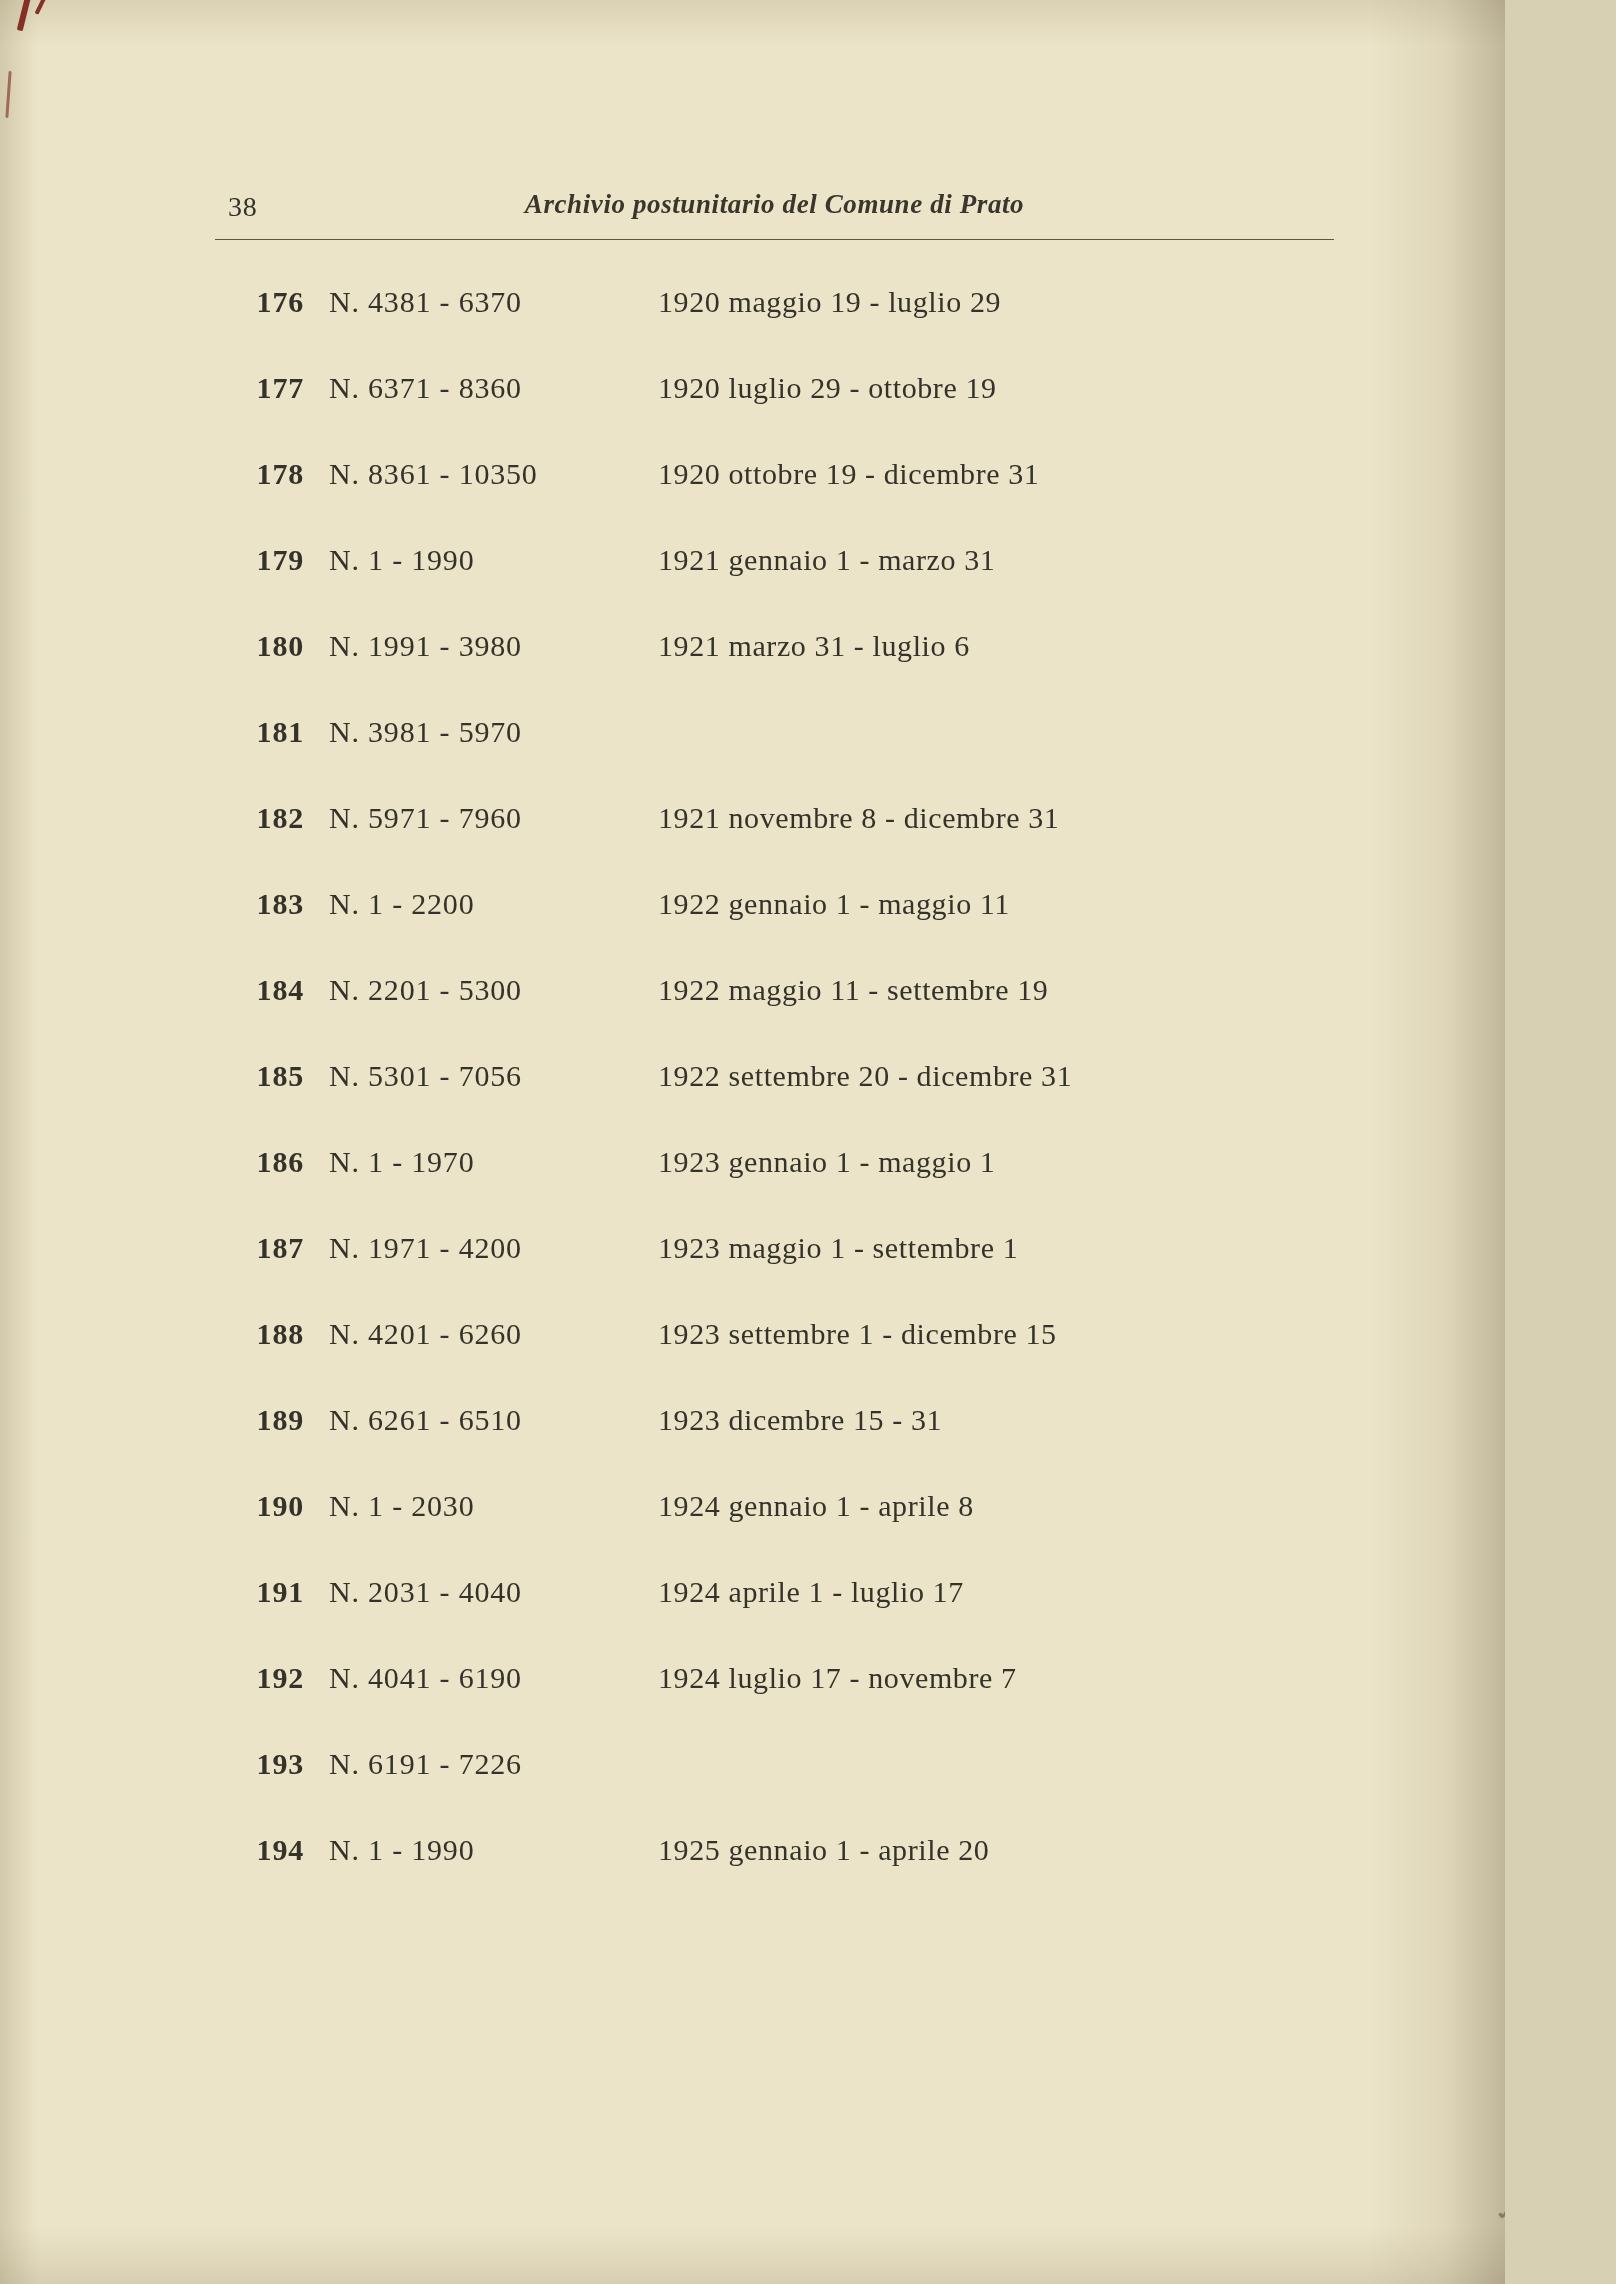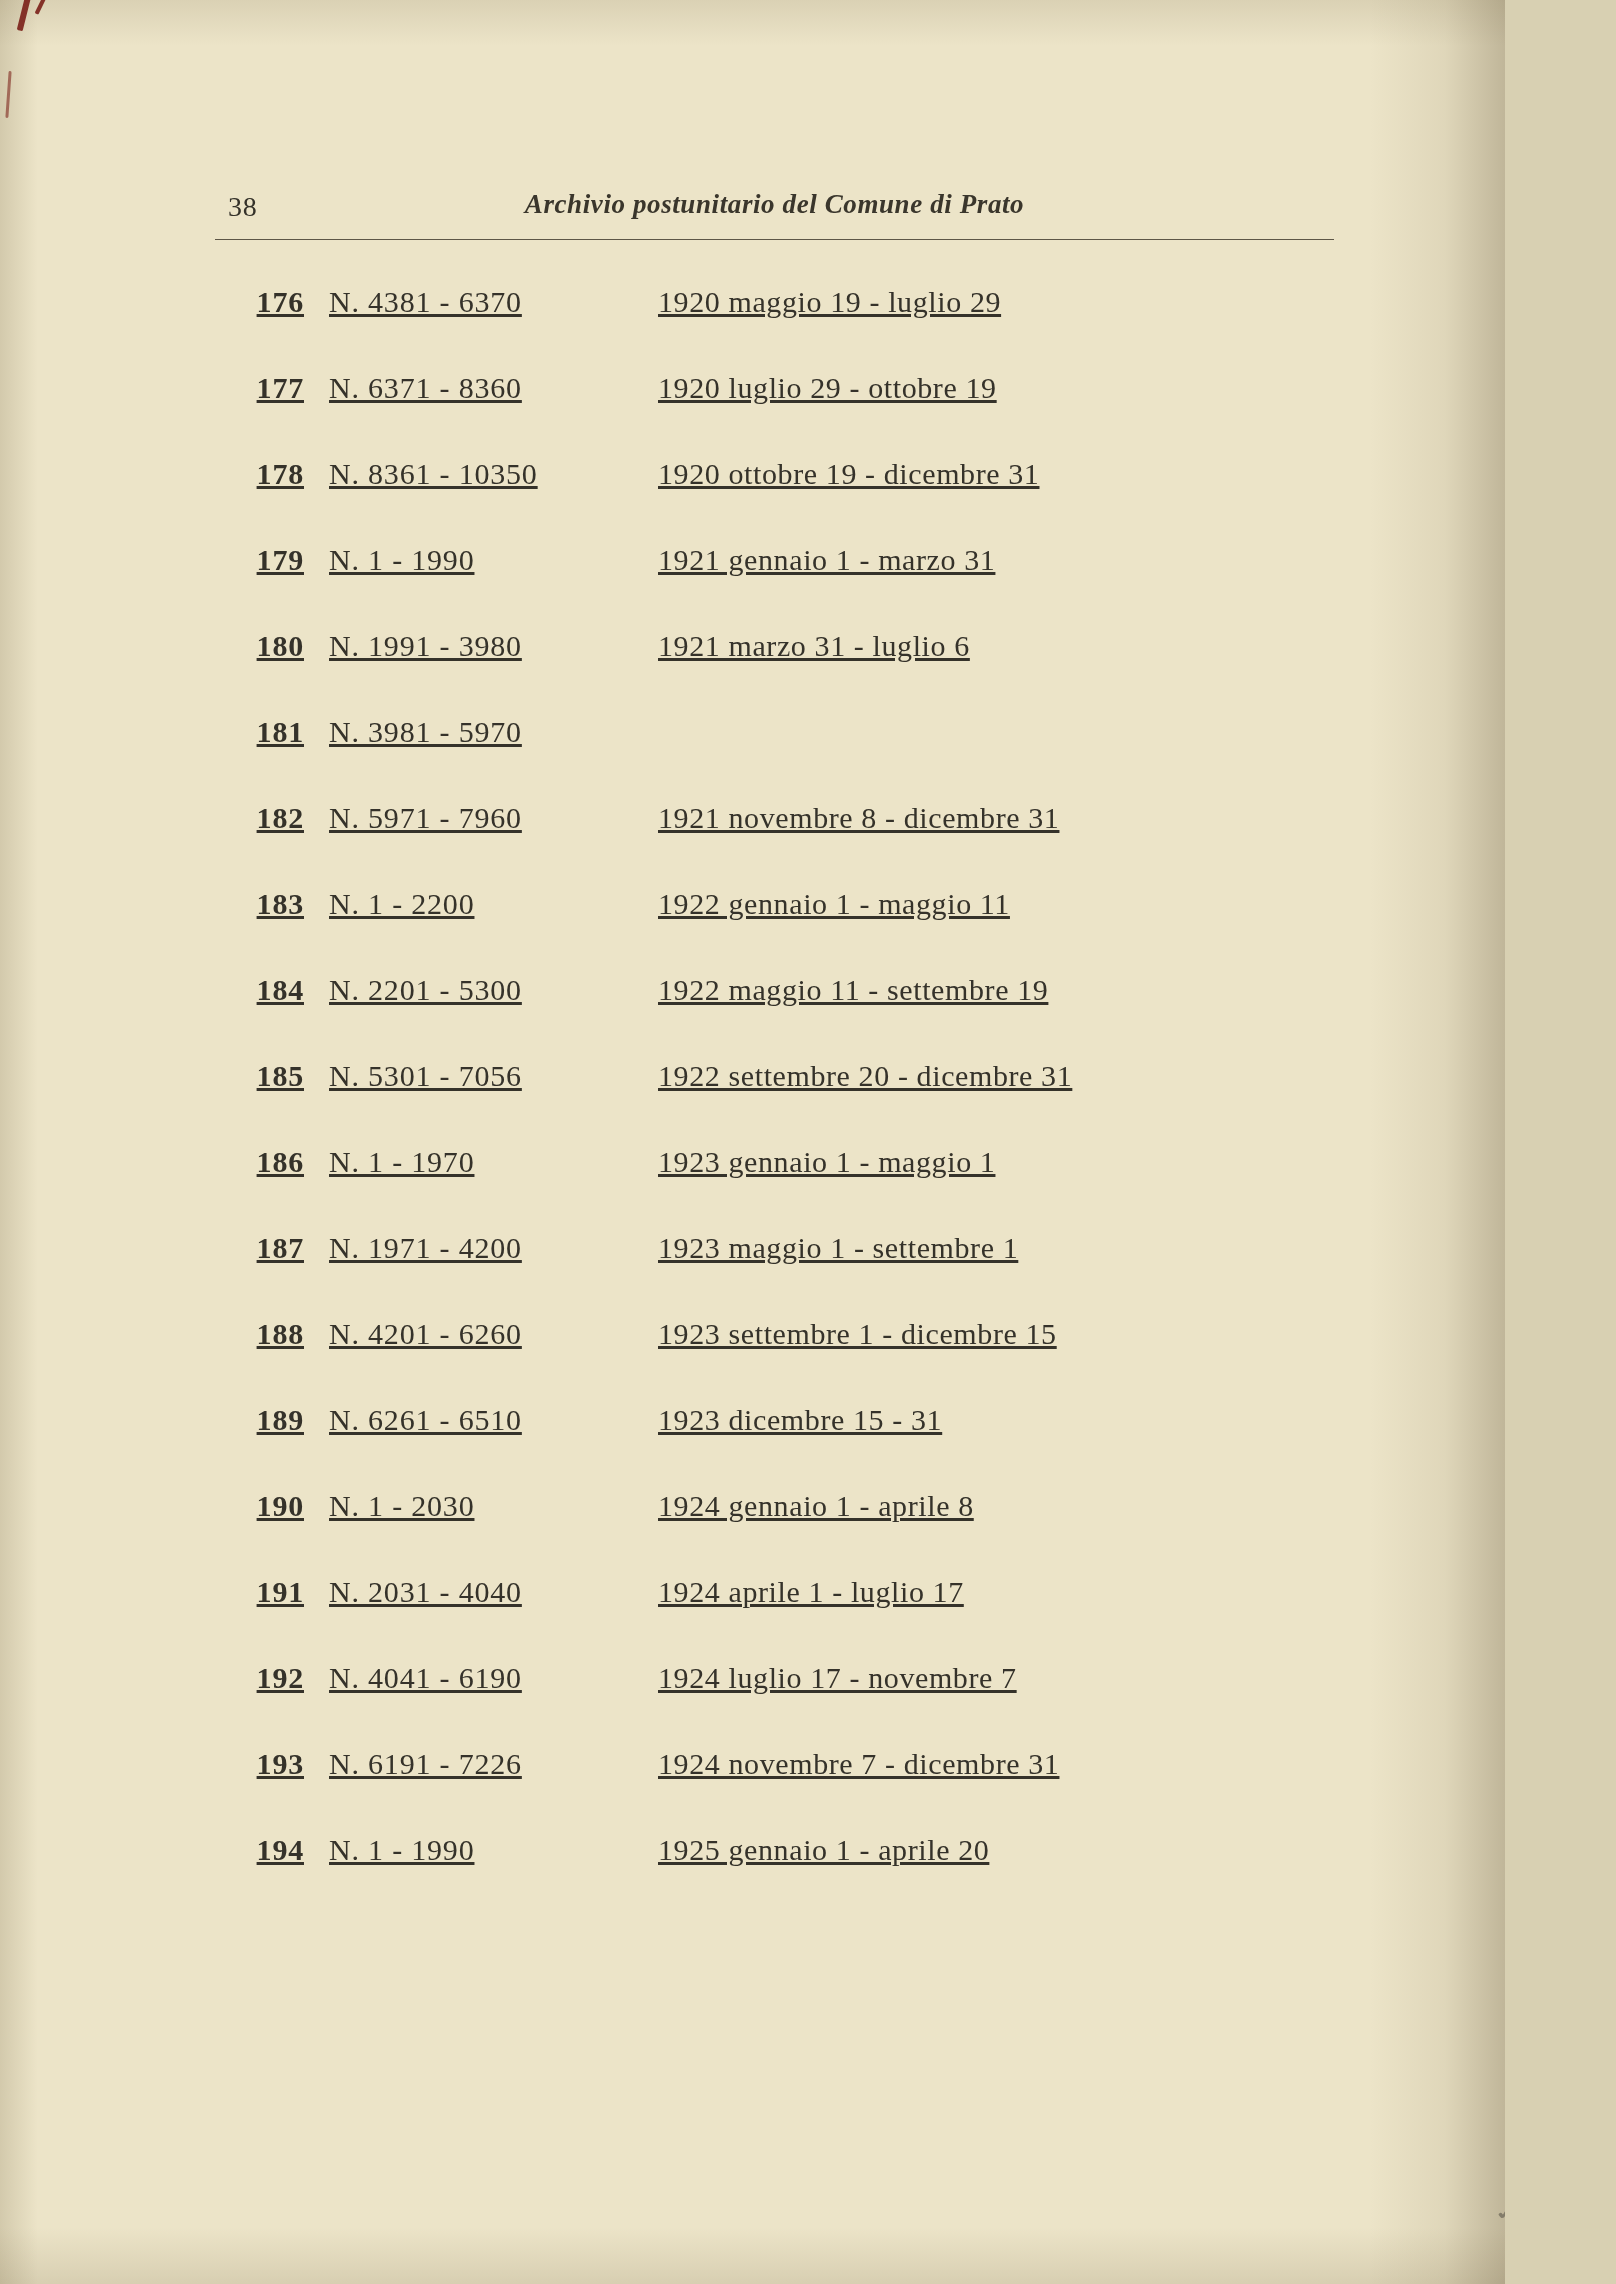--- a/index.html
+++ b/index.html
@@ -63,21 +63,20 @@
     font-size: 27px;
     letter-spacing: 0.6px;
     color: #3a362c;
   }
 
   .entries {
     position: absolute;
     left: 235px;
     top: 285px;
     right: 81px;
-    text-decoration: underline;
   }
   .row {
     display: grid;
     grid-template-columns: 94px 329px auto;
     align-items: baseline;
     height: 86px;
     font-size: 30px;
     letter-spacing: 0.5px;
   }
   .row .num {
@@ -197,21 +196,20 @@
       <span class="dates">1924 aprile 1 - luglio 17</span>
     </div>
       <div class="row">
       <span class="num">192</span>
       <span class="range">N. 4041 - 6190</span>
       <span class="dates">1924 luglio 17 - novembre 7</span>
     </div>
       <div class="row">
       <span class="num">193</span>
       <span class="range">N. 6191 - 7226</span>
-      <span class="dates">1924 novembre 7 - dicembre 31</span>
     </div>
       <div class="row">
       <span class="num">194</span>
       <span class="range">N. 1 - 1990</span>
       <span class="dates">1925 gennaio 1 - aprile 20</span>
     </div>
     </div>
 
   <span class="pencil-mark">✓</span>
 

